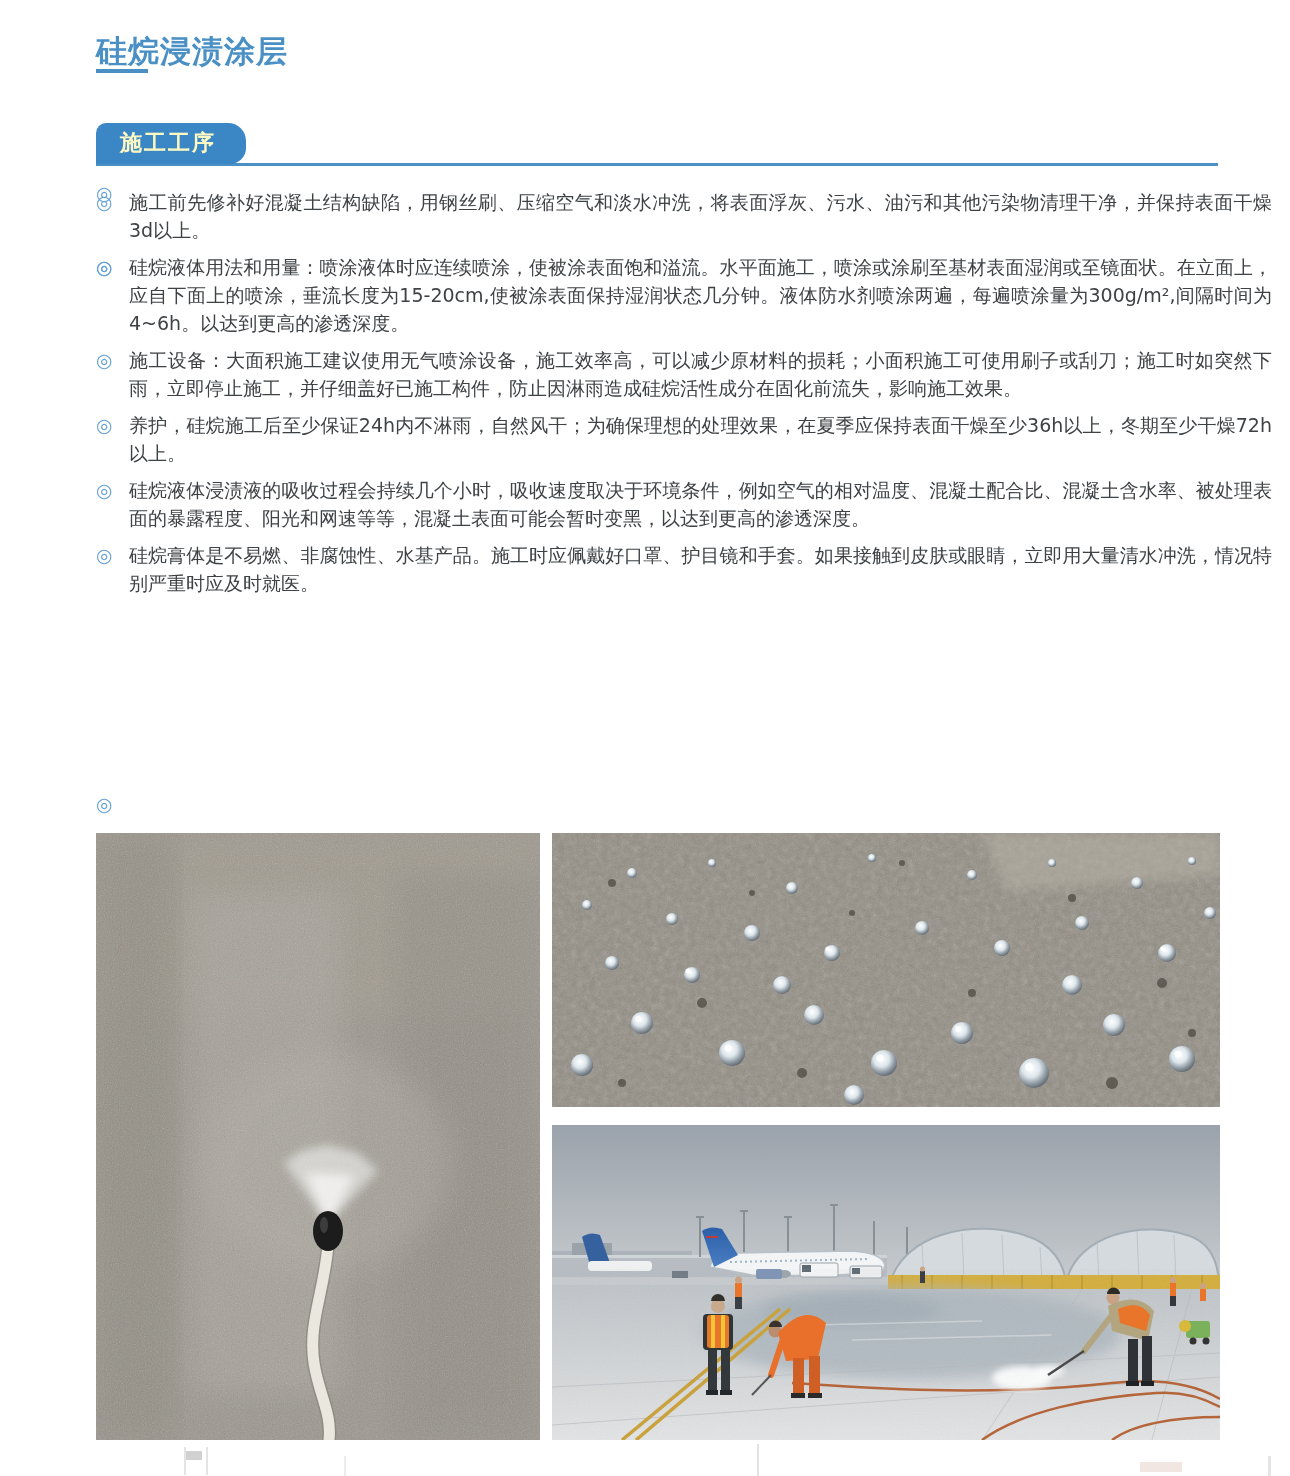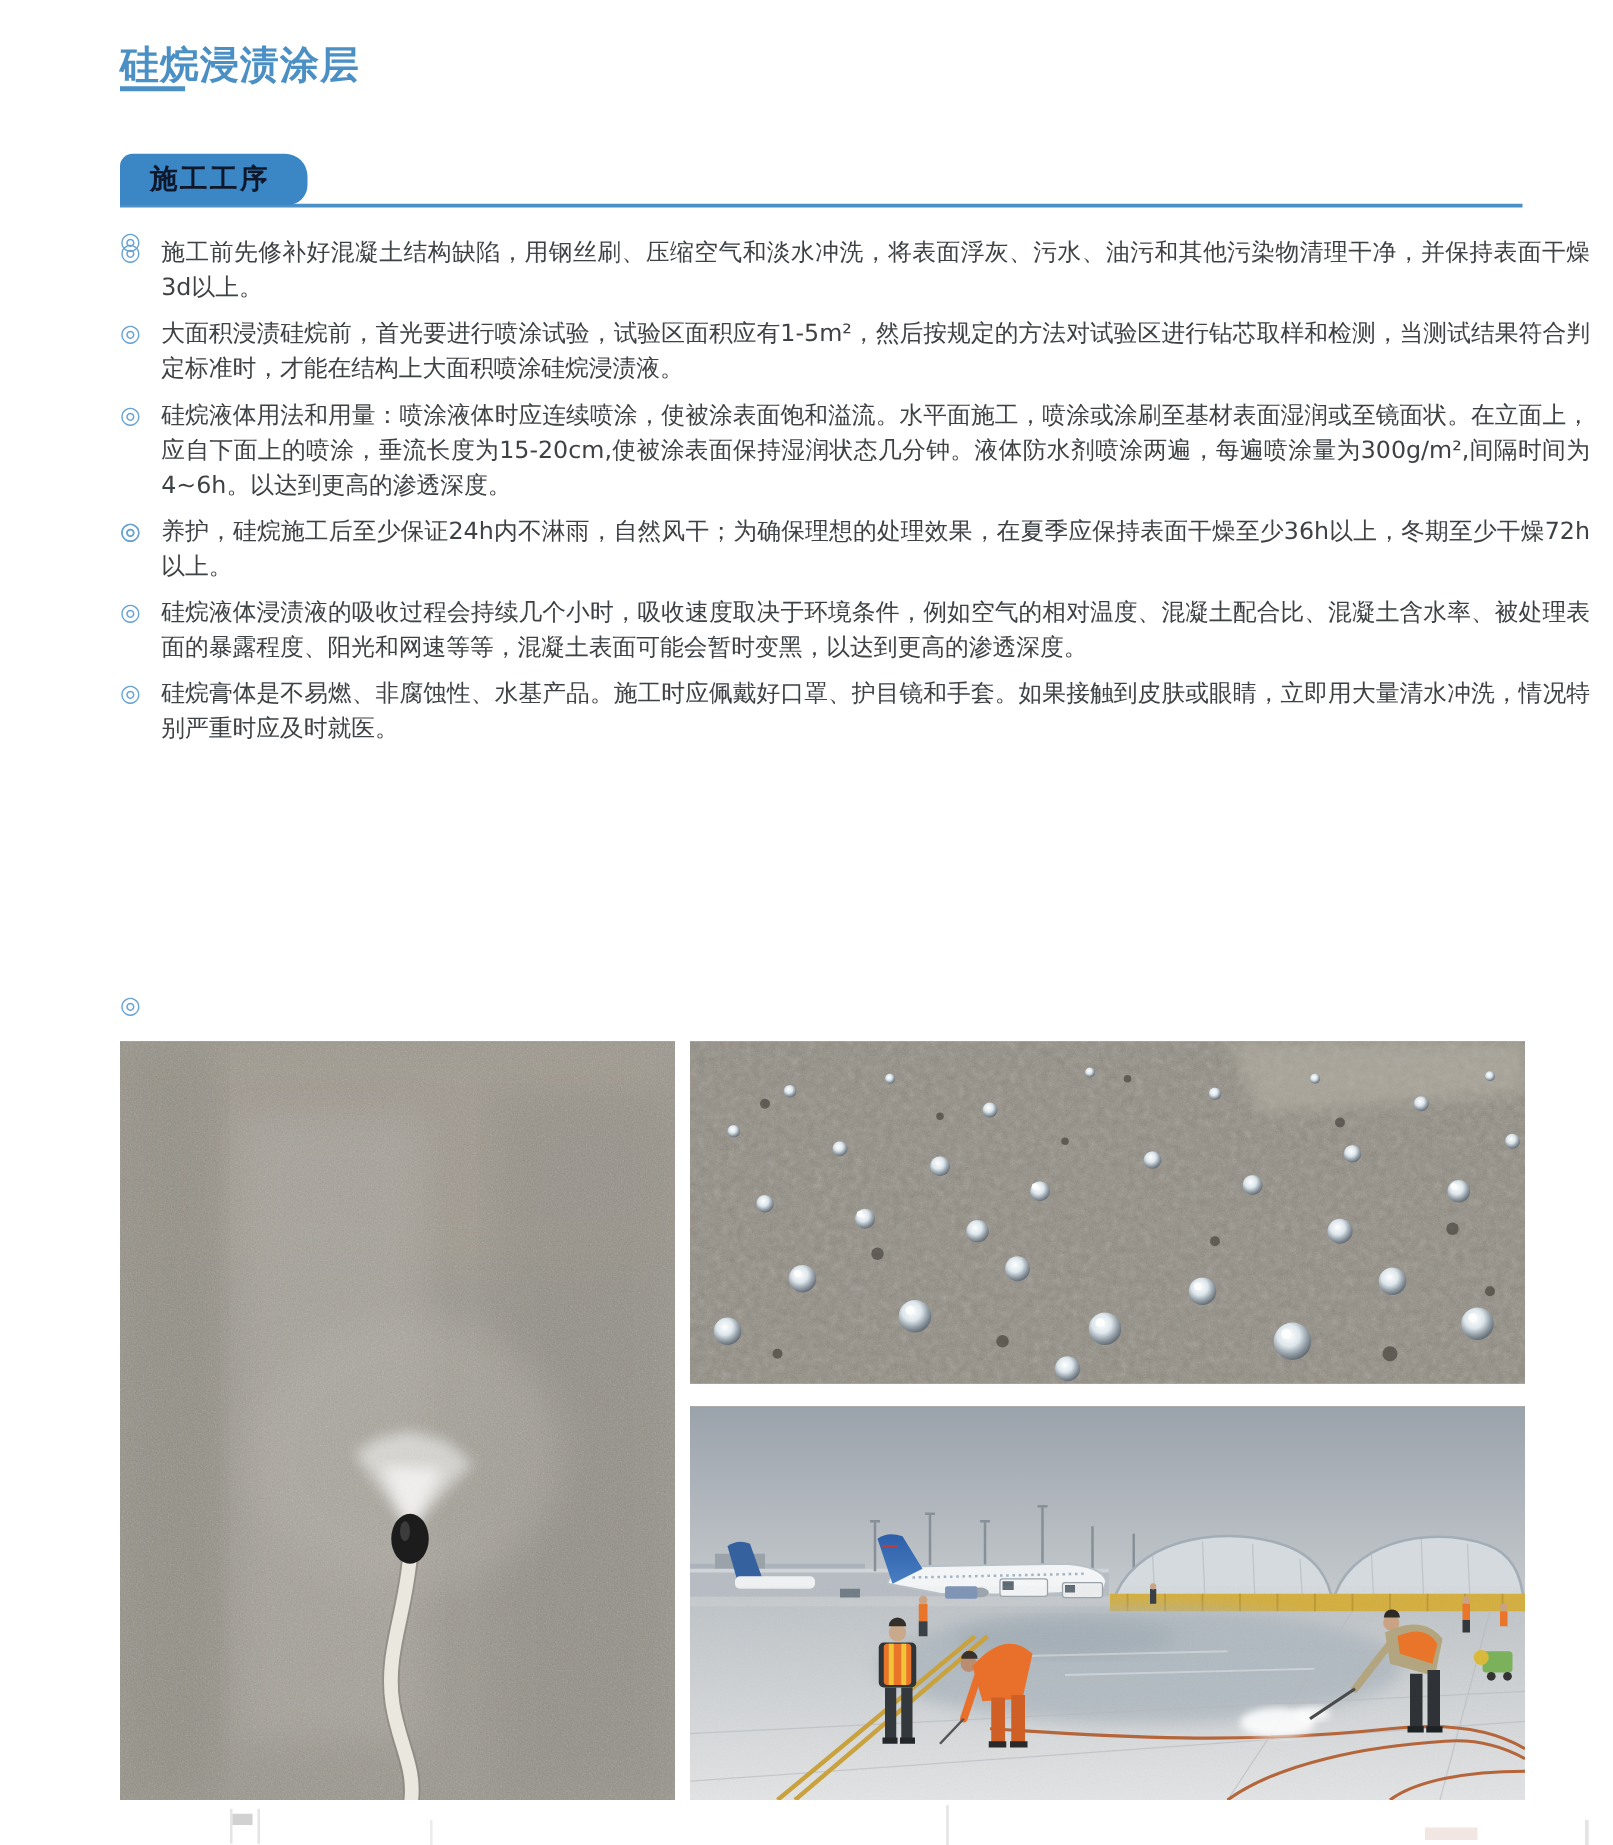--- a/index.html
+++ b/index.html
@@ -3,21 +3,21 @@
 <meta charset="utf-8">
 <style>
   html,body{margin:0;padding:0;background:#ffffff;}
   .page{position:relative;width:1290px;height:1476px;background:#fff;overflow:hidden;
         font-family:"DejaVu Sans","Liberation Sans",sans-serif;}
   .page-title{position:absolute;left:96px;top:10px;font-size:31px;font-weight:bold;
         color:#4a90c5;letter-spacing:1px;}
   .title-underline{position:absolute;left:96px;top:69px;width:52px;height:4px;background:#4a90c5;}
   .sec-header{position:absolute;left:96px;width:1122px;height:40px;}
   .sec-header .rule{position:absolute;left:0;bottom:0;width:1122px;height:3px;background:#4a90c5;}
-  .sec-badge{position:absolute;left:0;bottom:2px;background:#3b87c6;color:#0f172a;
+  .sec-badge{position:absolute;left:0;bottom:2px;background:#3b87c6;color:#fef9c3;
         font-size:22px;font-weight:bold;padding:5px 30px 6px 24px;
         border-radius:10px 18px 16px 0;letter-spacing:2px;}
   .bullets{position:absolute;left:96px;width:1176px;list-style:none;margin:0;padding:0;}
   .bullets li{position:relative;padding-left:33px;font-size:19px;line-height:28px;
         color:#3f4245;margin-bottom:9px;text-align:justify;}
   .bullets li .b-ico{position:absolute;left:0;top:0;color:#66a2d5;font-size:19px;}
   .photo{position:absolute;overflow:hidden;background:#9a968e;}
   .photo svg{display:block;}
   #photo-left{left:96px;top:833px;width:444px;height:607px;}
   #photo-tr{left:552px;top:833px;width:668px;height:274px;}
@@ -33,23 +33,23 @@
   <div class="title-underline"></div>
 
   <div class="sec-header" style="top:126px;">
     <div class="rule"></div>
     <div class="sec-badge">施工工序</div>
   </div>
 
   <ul class="bullets" style="top:179px;">
     <li><span class="b-ico">◎</span></li>
     <li><span class="b-ico">◎</span><span>施工前先修补好混凝土结构缺陷，用钢丝刷、压缩空气和淡水冲洗，将表面浮灰、污水、油污和其他污染物清理干净，并保持表面干燥3d以上。</span></li>
-    <li><span class="b-ico">◎</span><span>大面积浸渍硅烷前，首光要进行喷涂试验，试验区面积应有1-5m²，然后按规定的方法对试验区进行钻芯取样和检测，当测试结果符合判定标准时，才能在结构上大面积喷涂硅烷浸渍液。</span></li>
+    <li><span class="b-ico">◎</span></li>
     <li><span class="b-ico">◎</span><span>硅烷液体用法和用量：喷涂液体时应连续喷涂，使被涂表面饱和溢流。水平面施工，喷涂或涂刷至基材表面湿润或至镜面状。在立面上，应自下面上的喷涂，垂流长度为15-20cm,使被涂表面保持湿润状态几分钟。液体防水剂喷涂两遍，每遍喷涂量为300g/m²,间隔时间为4~6h。以达到更高的渗透深度。</span></li>
-    <li><span class="b-ico">◎</span></li>
+    <li><span class="b-ico">◎</span><span>施工设备：大面积施工建议使用无气喷涂设备，施工效率高，可以减少原材料的损耗；小面积施工可使用刷子或刮刀；施工时如突然下雨，立即停止施工，并仔细盖好已施工构件，防止因淋雨造成硅烷活性成分在固化前流失，影响施工效果。</span></li>
     <li><span class="b-ico">◎</span><span>养护，硅烷施工后至少保证24h内不淋雨，自然风干；为确保理想的处理效果，在夏季应保持表面干燥至少36h以上，冬期至少干燥72h以上。</span></li>
     <li><span class="b-ico">◎</span><span>硅烷液体浸渍液的吸收过程会持续几个小时，吸收速度取决于环境条件，例如空气的相对温度、混凝土配合比、混凝土含水率、被处理表面的暴露程度、阳光和网速等等，混凝土表面可能会暂时变黑，以达到更高的渗透深度。</span></li>
     <li><span class="b-ico">◎</span><span>硅烷膏体是不易燃、非腐蚀性、水基产品。施工时应佩戴好口罩、护目镜和手套。如果接触到皮肤或眼睛，立即用大量清水冲洗，情况特别严重时应及时就医。</span></li>
   </ul>
 
 
   <ul class="bullets" style="top:790px;">
     <li><span class="b-ico">◎</span></li>
   </ul>
 

